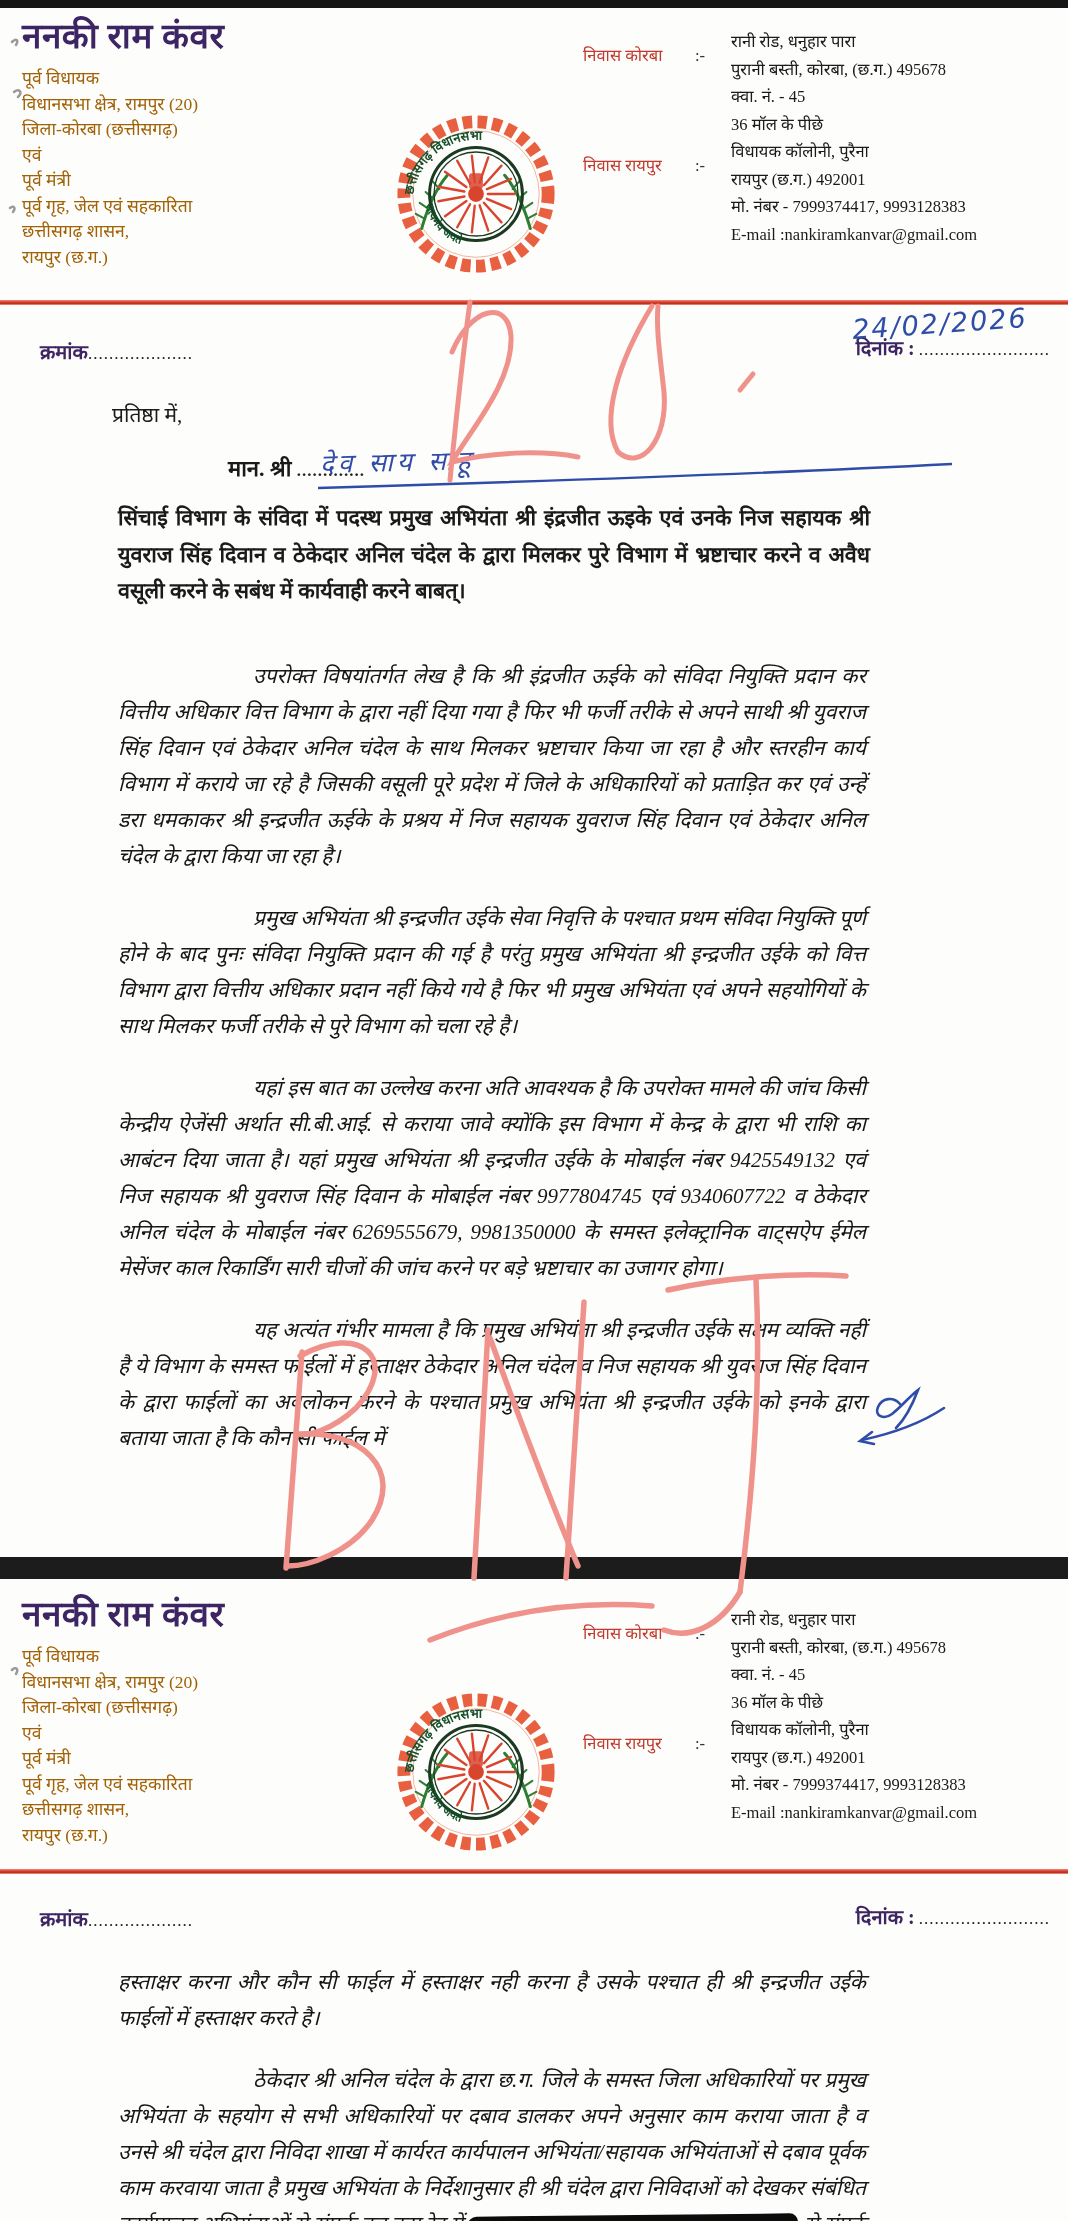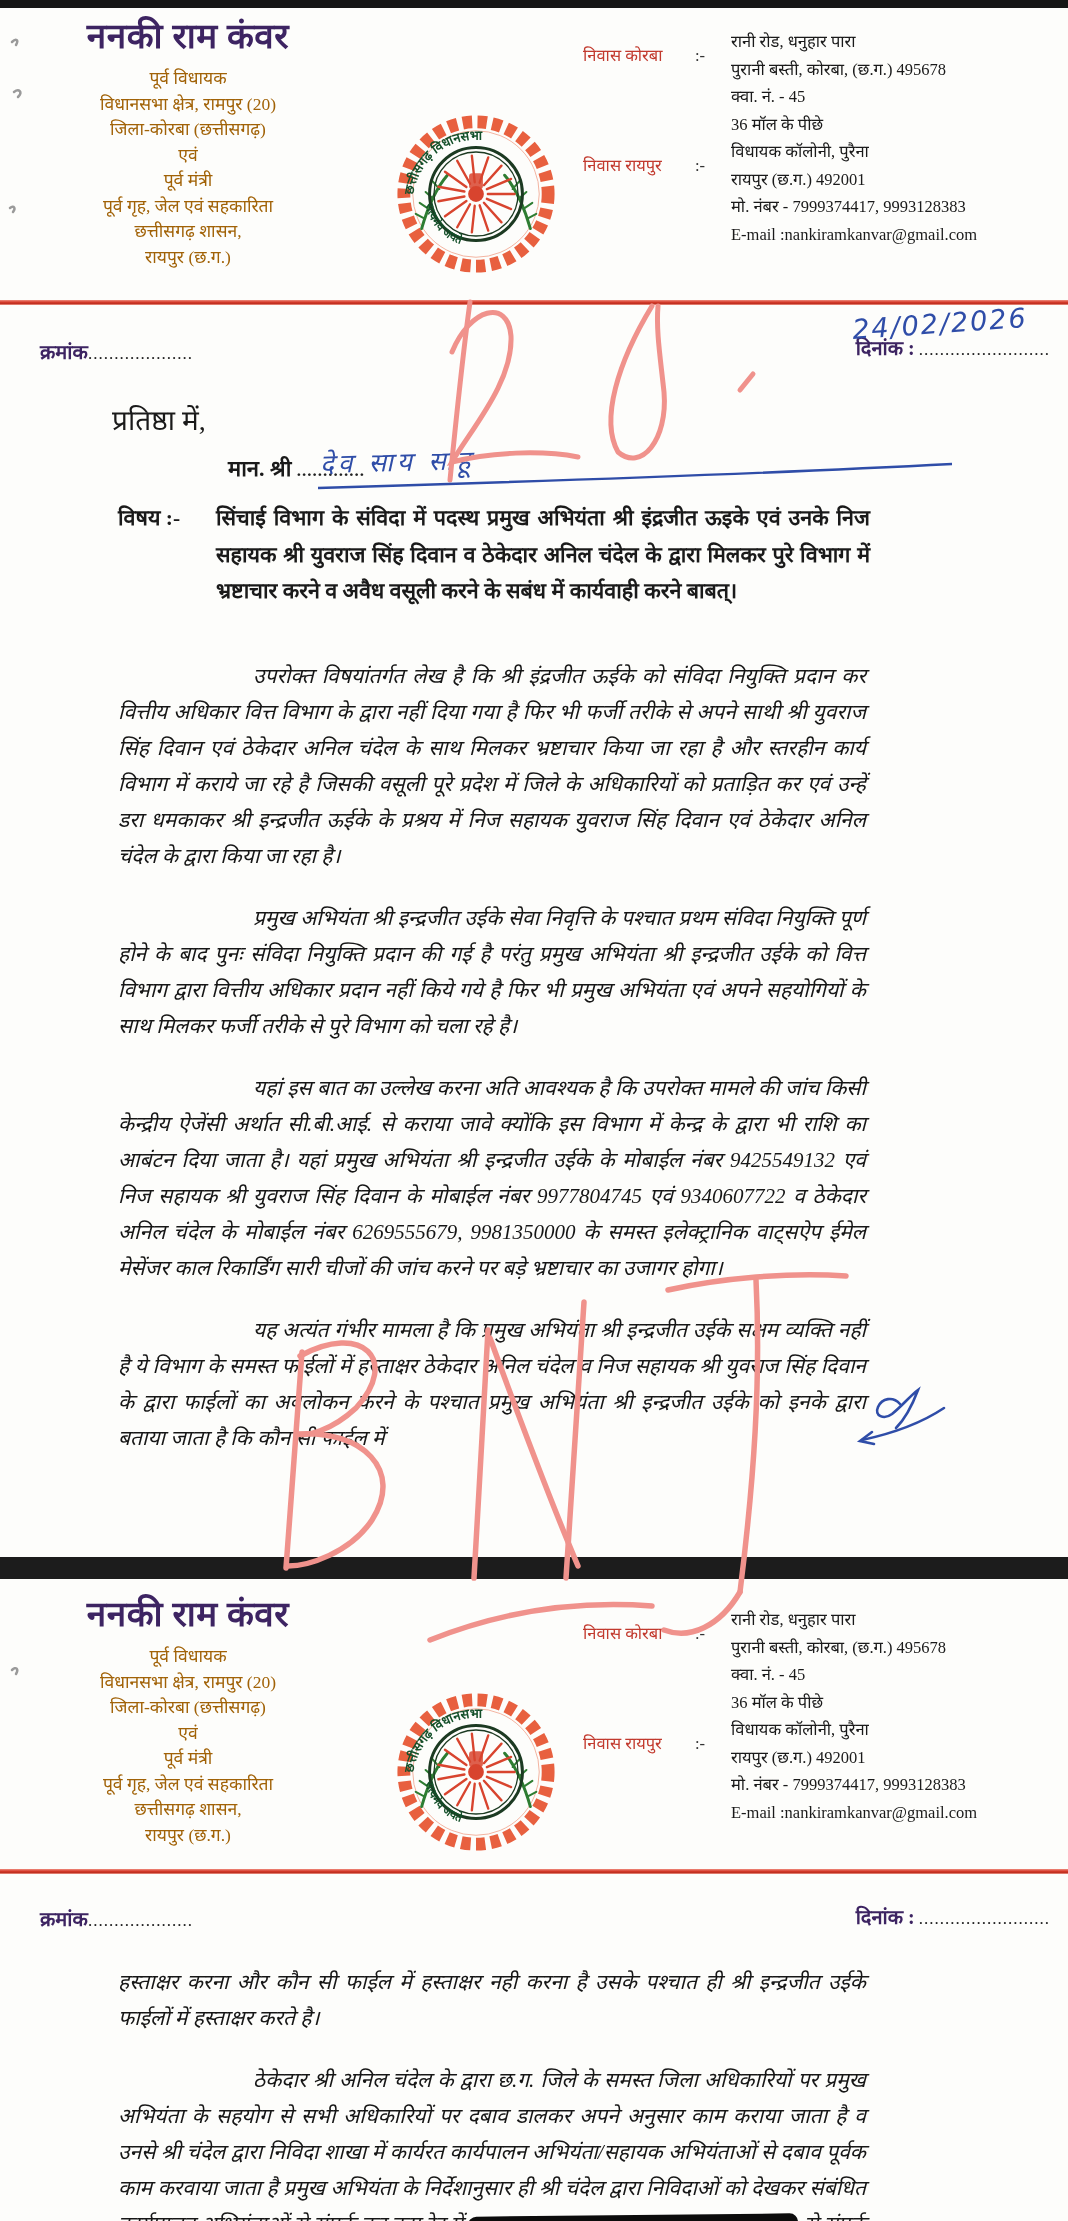--- a/index.html
+++ b/index.html
@@ -10,21 +10,21 @@
     color:#1a1a1a;
   }
   .edge-band{position:absolute;left:0;right:0;background:#161616;}
   #top-band{top:0;height:8px;}
   #page-separator{top:1557px;height:22px;background:#1c1c1c;}
 
   
   .letterhead{position:absolute;left:0;width:1068px;height:285px;}
   #letterhead-1{top:14px;}
   #letterhead-2{top:1592px;}
-  .lh-left{position:absolute;left:22px;top:0;width:332px;text-align:center;}
+  .lh-left{position:absolute;left:22px;top:0;width:332px;}
   .lh-name{font-size:35px;font-weight:bold;color:#3d2462;letter-spacing:.5px;line-height:46px;margin-bottom:6px;}
   .lh-line{font-size:17.5px;line-height:25.5px;color:#a16207;}
   .lh-seal{position:absolute;left:392px;top:96px;width:168px;height:168px;}
   .lh-right{position:absolute;left:583px;top:14px;width:470px;font-size:16.5px;line-height:27.5px;}
   .res-row{display:flex;align-items:center;}
   .res-label{width:112px;flex:none;color:#c23a2e;}
   .res-sep{width:36px;flex:none;color:#333;}
   .res-lines{flex:1;}
 
   
@@ -33,21 +33,21 @@
   #rule-1{top:300px;} #rule-2{top:1869px;}
   .meta-label{font-weight:bold;color:#3d2462;font-size:20px;}
   .dots{color:#222;font-size:17px;letter-spacing:1px;}
   .kramank{position:absolute;left:28px;margin-left:12px;}
   #kramank-1{top:338px;} #kramank-2{top:1905px;}
   .dinank{position:absolute;right:18px;}
   #dinank-1{top:334px;} #dinank-2{top:1903px;}
   .hand{font-family:"DejaVu Sans","Liberation Sans",sans-serif;color:#2f4da8;}
   #hand-date{position:absolute;top:308px;right:40px;font-size:27px;font-style:italic;
     transform:rotate(-4deg);letter-spacing:2px;}
-  #salutation{position:absolute;top:400px;left:112px;font-size:28px;}
+  #salutation{position:absolute;top:400px;left:112px;font-size:21px;}
   #addressee{position:absolute;top:452px;left:228px;font-size:22px;font-weight:bold;}
   #addressee-hand{position:absolute;top:443px;left:320px;font-size:26px;font-style:italic;
     letter-spacing:4px;transform:rotate(-1.5deg);}
 
   
   #subject{position:absolute;top:500px;left:118px;width:752px;display:flex;
     font-weight:bold;font-size:21.5px;line-height:36.5px;}
   .subject-label{width:98px;flex:none;}
   .subject-text{flex:1;text-align:justify;}
   .body-block{position:absolute;left:118px;width:748px;font-size:21px;line-height:36px;
@@ -161,21 +161,20 @@
   <div class="hand" id="hand-date">24/02/2026</div>
 
   <div id="salutation">प्रतिष्ठा में,</div>
   <div id="addressee">
     <span>मान. श्री</span>
     <span class="dots">.............</span>
   </div>
   <div class="hand" id="addressee-hand">देव साय साहू</div>
 
   <div id="subject">
-    <span class="subject-label">विषय :-</span>
     <span class="subject-text">सिंचाई विभाग के संविदा में पदस्थ प्रमुख अभियंता श्री इंद्रजीत ऊइके एवं उनके निज सहायक श्री युवराज सिंह दिवान व ठेकेदार अनिल चंदेल के द्वारा मिलकर पुरे विभाग में भ्रष्टाचार करने व अवैध वसूली करने के सबंध में कार्यवाही करने बाबत्।</span>
   </div>
 
   <div class="body-block" id="body-1">
     <p>उपरोक्त विषयांतर्गत लेख है कि श्री इंद्रजीत ऊईके को संविदा नियुक्ति प्रदान कर वित्तीय अधिकार वित्त विभाग के द्वारा नहीं दिया गया है फिर भी फर्जी तरीके से अपने साथी श्री युवराज सिंह दिवान एवं ठेकेदार अनिल चंदेल के साथ मिलकर भ्रष्टाचार किया जा रहा है और स्तरहीन कार्य विभाग में कराये जा रहे है जिसकी वसूली पूरे प्रदेश में जिले के अधिकारियों को प्रताड़ित कर एवं उन्हें डरा धमकाकर श्री इन्द्रजीत ऊईके के प्रश्रय में निज सहायक युवराज सिंह दिवान एवं ठेकेदार अनिल चंदेल के द्वारा किया जा रहा है।</p>
     <p>प्रमुख अभियंता श्री इन्द्रजीत उईके सेवा निवृत्ति के पश्चात प्रथम संविदा नियुक्ति पूर्ण होने के बाद पुनः संविदा नियुक्ति प्रदान की गई है परंतु प्रमुख अभियंता श्री इन्द्रजीत उईके को वित्त विभाग द्वारा वित्तीय अधिकार प्रदान नहीं किये गये है फिर भी प्रमुख अभियंता एवं अपने सहयोगियों के साथ मिलकर फर्जी तरीके से पुरे विभाग को चला रहे है।</p>
     <p>यहां इस बात का उल्लेख करना अति आवश्यक है कि उपरोक्त मामले की जांच किसी केन्द्रीय ऐजेंसी अर्थात सी.बी.आई. से कराया जावे क्योंकि इस विभाग में केन्द्र के द्वारा भी राशि का आबंटन दिया जाता है। यहां प्रमुख अभियंता श्री इन्द्रजीत उईके के मोबाईल नंबर 9425549132 एवं निज सहायक श्री युवराज सिंह दिवान के मोबाईल नंबर 9977804745 एवं 9340607722 व ठेकेदार अनिल चंदेल के मोबाईल नंबर 6269555679, 9981350000 के समस्त इलेक्ट्रानिक वाट्सऐप ईमेल मेसेंजर काल रिकार्डिंग सारी चीजों की जांच करने पर बड़े भ्रष्टाचार का उजागर होगा।</p>
     <p>यह अत्यंत गंभीर मामला है कि प्रमुख अभियंता श्री इन्द्रजीत उईके सक्षम व्यक्ति नहीं है ये विभाग के समस्त फाईलों में हस्ताक्षर ठेकेदार अनिल चंदेल व निज सहायक श्री युवराज सिंह दिवान के द्वारा फाईलों का अवलोकन करने के पश्चात प्रमुख अभियंता श्री इन्द्रजीत उईके को इनके द्वारा बताया जाता है कि कौन सी फाईल में</p>
   </div>
 

